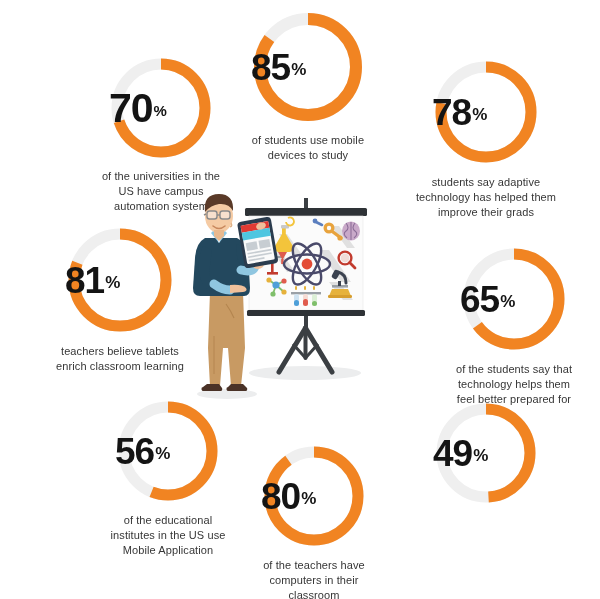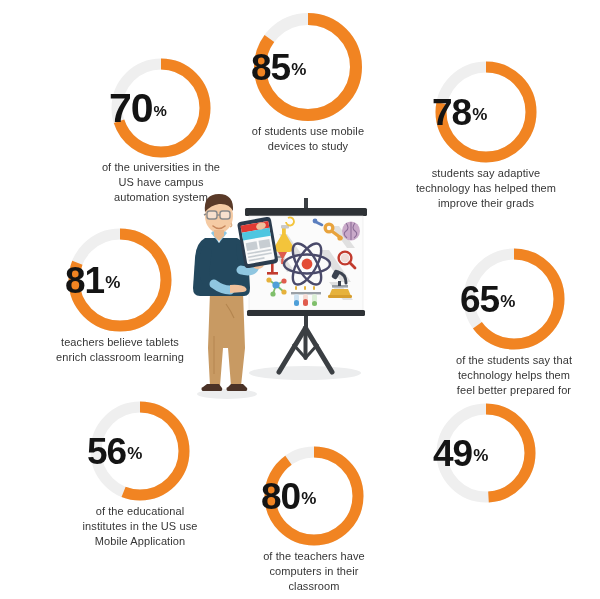--- a/index.html
+++ b/index.html
@@ -30,20 +30,21 @@
   }
   .pct{
     font-weight:bold;
     color:#141414;
     line-height:1;
     display:inline-block;
     vertical-align:top;
     margin-left:1px;
   }
   .caption{
+    margin-top:9px;
     text-align:center;
     color:#363636;
     font-size:11px;
     line-height:15px;
     letter-spacing:.1px;
     white-space:pre-line;
   }
 
   
   .s-lg .num{font-size:37px;}
@@ -131,21 +132,21 @@
       <div class="ring-center">
         <span class="num">65</span>
           <span class="pct">%</span>
       </div>
     </div>
     <div class="caption">of the students say that
 technology helps them
 feel better prepared for</div>
   </div>
 
-  <div class="stat s-lg" style="left:50px;top:398px;width:180px;">
+  <div class="stat s-lg" style="left:78px;top:398px;width:180px;">
     <div class="ring-wrap">
       <svg class="ring" width="106" height="106" viewBox="0 0 106 106">
         <circle cx="53" cy="53" r="44" fill="none" stroke="#EFEFEF" stroke-width="11"></circle>
         <circle class="arc" cx="53" cy="53" r="44" fill="none" stroke="#F18422" stroke-width="11" transform="rotate(-90 53 53)" stroke-dasharray="154.817685968905 121.64246754699676"></circle>
       </svg>
       <div class="ring-center">
         <span class="num">56</span>
           <span class="pct">%</span>
       </div>
     </div>

